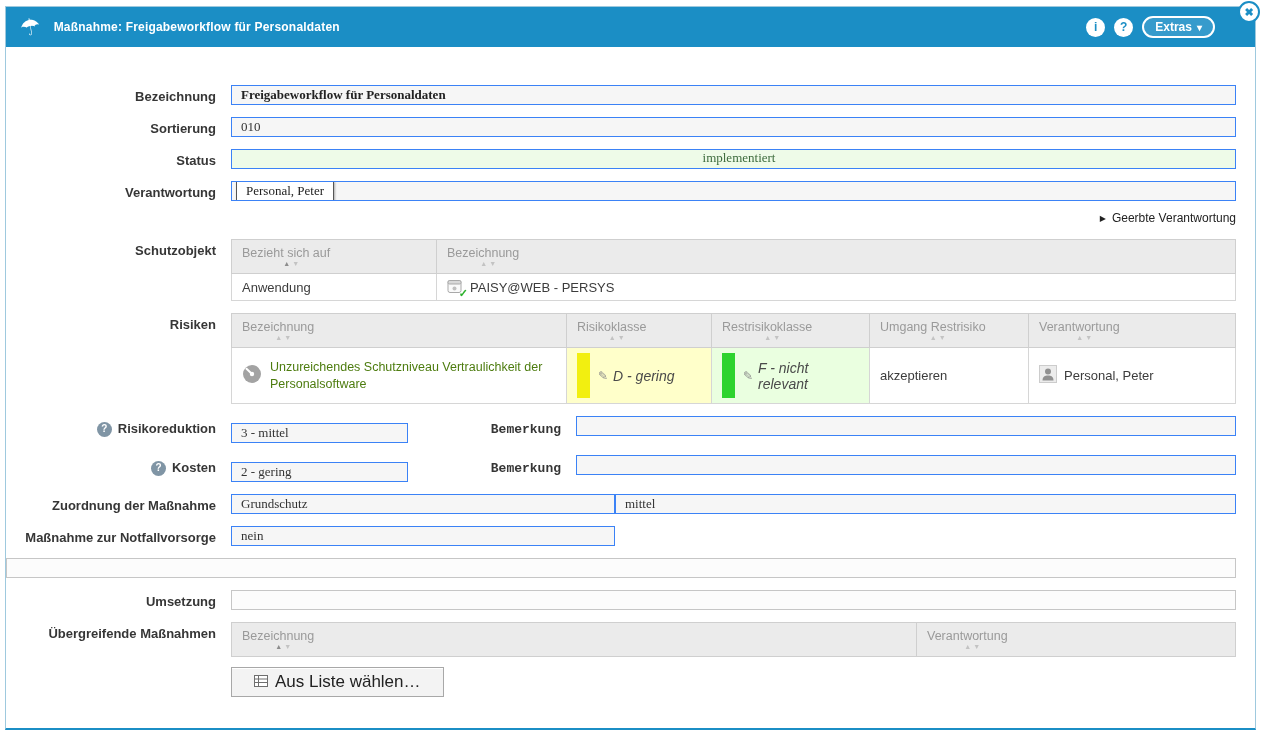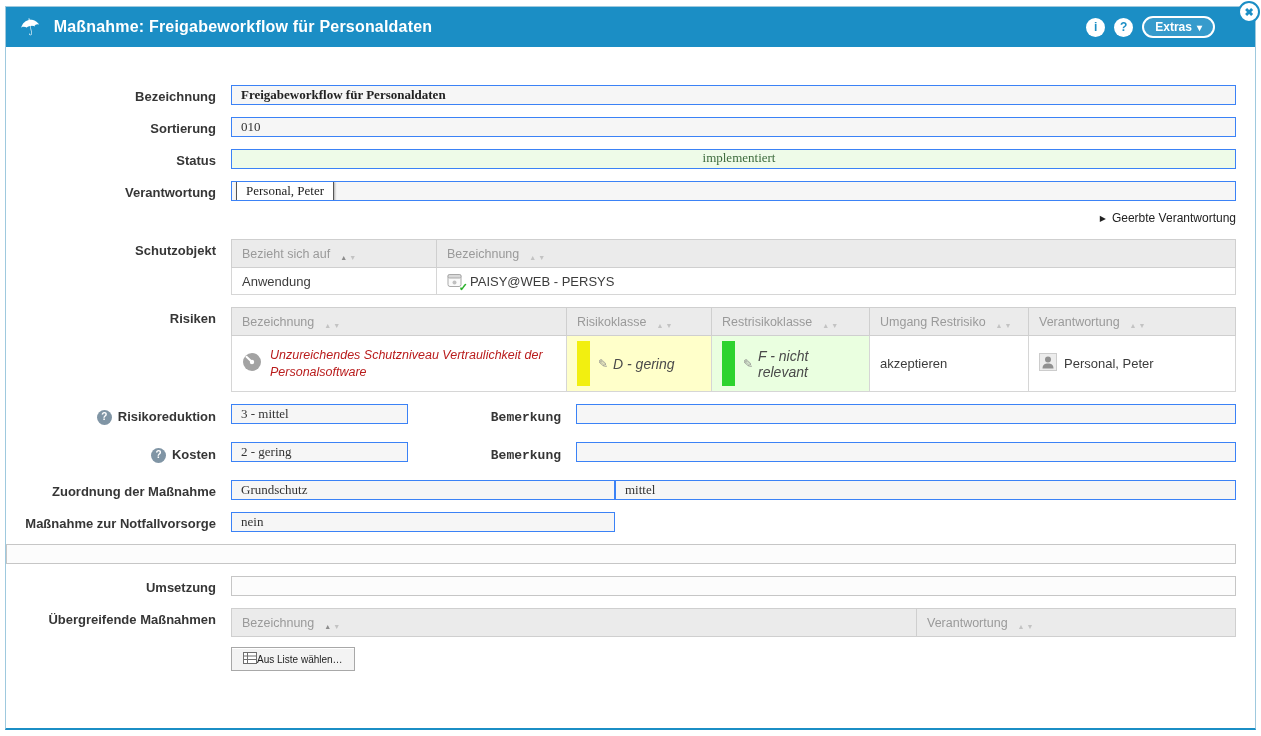--- a/index.html
+++ b/index.html
@@ -4,21 +4,21 @@
 <style>
   * { box-sizing: border-box; }
   html,body { margin:0; padding:0; background:#fff; font-family:"Liberation Sans", sans-serif; }
   .window {
     position:relative; margin:6px 5px; height:724px; background:#fff;
     border:1px solid #9ec9de; border-bottom:2px solid #1b8ec5;
   }
   
   .titlebar { height:40px; background:#1b8ec5; display:flex; align-items:center; padding:0 10px 0 14px; position:relative; }
   .umbrella { color:#fff; font-size:23px; margin-right:13px; transform:rotate(-10deg); line-height:1; }
-  .titlebar h1 { color:#fff; font-size:16px; margin:0; font-weight:bold; letter-spacing:.2px; }
+  .titlebar h1 { color:#fff; font-size:12px; margin:0; font-weight:bold; letter-spacing:.2px; }
   .titlebar-right { margin-left:auto; display:flex; align-items:center; gap:9px; padding-right:30px; }
   .round-btn { width:19px; height:19px; border-radius:50%; background:#fff; color:#1b8ec5; display:flex; align-items:center; justify-content:center; font-weight:bold; font-size:12px; cursor:pointer; }
   .extras-btn { border:2px solid #fff; border-radius:12px; color:#fff; font-weight:bold; font-size:12px; padding:2px 11px; display:flex; align-items:center; gap:5px; cursor:pointer; background:rgba(255,255,255,.12); }
   .extras-btn .caret { font-size:10px; }
   .close-btn { position:absolute; top:-6px; right:-5px; width:22px; height:22px; border-radius:50%; background:#fff; border:2px solid #1b8ec5; color:#1b8ec5; display:flex; align-items:center; justify-content:center; font-size:11px; font-weight:bold; cursor:pointer; z-index:5; }
   
   .content { padding:38px 19px 0 0; }
   .form-row { display:flex; margin-bottom:12px; }
   .lbl { flex:none; width:225px; text-align:right; padding-right:15px; font-size:13px; font-weight:bold; color:#363636; padding-top:5px; line-height:1.15; }
   .lbl.with-help { display:flex; justify-content:flex-end; align-items:center; padding-top:0; height:26px; gap:6px; }
@@ -35,51 +35,51 @@
   .field.has-chip { padding:0 4px; background:#f6f6f6; }
   .chip { background:#fff; border:1px solid #555; box-shadow:1px 1px 2px rgba(0,0,0,.3); padding:1px 9px 2px; font-size:13px; color:#222; cursor:pointer; }
   
   .link-row { display:flex; justify-content:flex-end; margin:-2px 0 14px 0; }
   .inherit-link { font-size:12px; color:#222; display:flex; align-items:center; gap:6px; cursor:pointer; }
   .tri { font-size:8px; color:#222; }
   
   table.grid { width:100%; border-collapse:collapse; font-size:13px; table-layout:fixed; }
   table.grid th { background:#ebebeb; color:#9a9a9a; font-weight:normal; text-align:left; padding:6px 10px; border:1px solid #cfcfcf; font-size:12.5px; height:28px; }
   table.grid td { background:#fff; border:1px solid #d6d6d6; padding:5px 10px; color:#3c3c3c; vertical-align:middle; }
-  .th-inner { display:inline-flex; align-items:flex-end; }
+  .th-inner { display:inline-flex; align-items:center;flex-direction:column; }
   .sort { display:inline-flex; margin-left:8px; color:#c3c3c3; }
   .sort i { font-style:normal; font-size:7px; margin-left:2px; }
   .sort i.active { color:#8d8d8d; }
   .cell-flex { display:flex; align-items:center; gap:7px; }
   .app-icon { position:relative; display:inline-flex; flex:none; }
   .app-icon .check { position:absolute; bottom:-5px; right:-5px; color:#2db12d; font-weight:bold; font-size:11px; }
   
   td.risk-name { padding:5px 10px; }
   .risk-name-inner { display:flex; align-items:center; gap:8px; }
-  .risk-name-text { font-style:italic; color:#b91c1c; font-size:12.5px; line-height:1.35; }
+  .risk-name-text { color:#4d7c0f; font-size:12.5px; line-height:1.35; }
   td.risk-col { padding:0; }
   td.risk-col.yellow-bg { background:#ffffca; }
   td.risk-col.green-bg { background:#eaffe0; }
   .risk-cell-inner { display:flex; align-items:center; height:45px; }
   .risk-strip { width:13px; align-self:stretch; flex:none; }
   .risk-strip.yellow { background:#f2ef10; }
   .risk-strip.green { background:#2ed32e; }
   .pencil { color:#8a8a8a; font-size:12px; margin:0 5px 0 8px; }
   .risk-text { font-style:italic; color:#4a4a4a; font-size:14px; }
   
   .split { display:flex; }
-  .w177 { width:177px; flex:none; }
+  .w177 { width:177px; flex:none;margin-top:7px; }
   .w384 { width:384px; flex:none; }
   .flex1 { flex:1; min-width:0; }
   .lbl2 { flex:none; text-align:right; padding-right:15px; font-size:13px; font-weight:bold; color:#363636; display:flex; align-items:center; justify-content:flex-end; }
   .lbl2.w-bem { width:168px;font-family:Liberation Mono, monospace; }
   .lbl2.w-prio { width:143px; display:block; align-self:center; line-height:1.25; }
   
   .btn-row { margin-top:-2px; }
-  .list-btn { display:inline-flex; align-items:center; background:#f3f3f3; border:1px solid #a8a8a8; padding:4px 11px; font-size:10px; color:#222; font-family:inherit; cursor:pointer; box-shadow:inset 0 1px 0 #fff; }
+  .list-btn { display:inline-flex; align-items:center; gap:7px; background:#f3f3f3; border:1px solid #a8a8a8; padding:4px 22px; font-size:17px; color:#222; font-family:inherit; cursor:pointer; box-shadow:inset 0 1px 0 #fff; }
 </style>
 </head>
 <body>
 
 <div class="window">
 
   <header class="titlebar">
     <span class="umbrella">☂</span>
     <h1>Maßnahme: Freigabeworkflow für Personaldaten</h1>
     <div class="titlebar-right">

